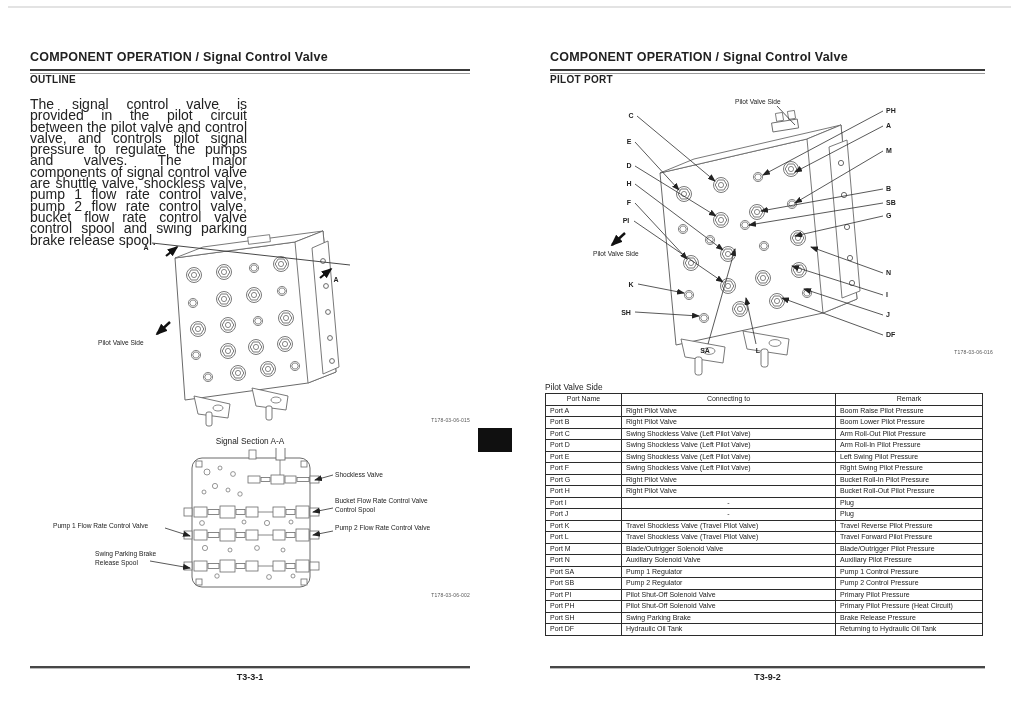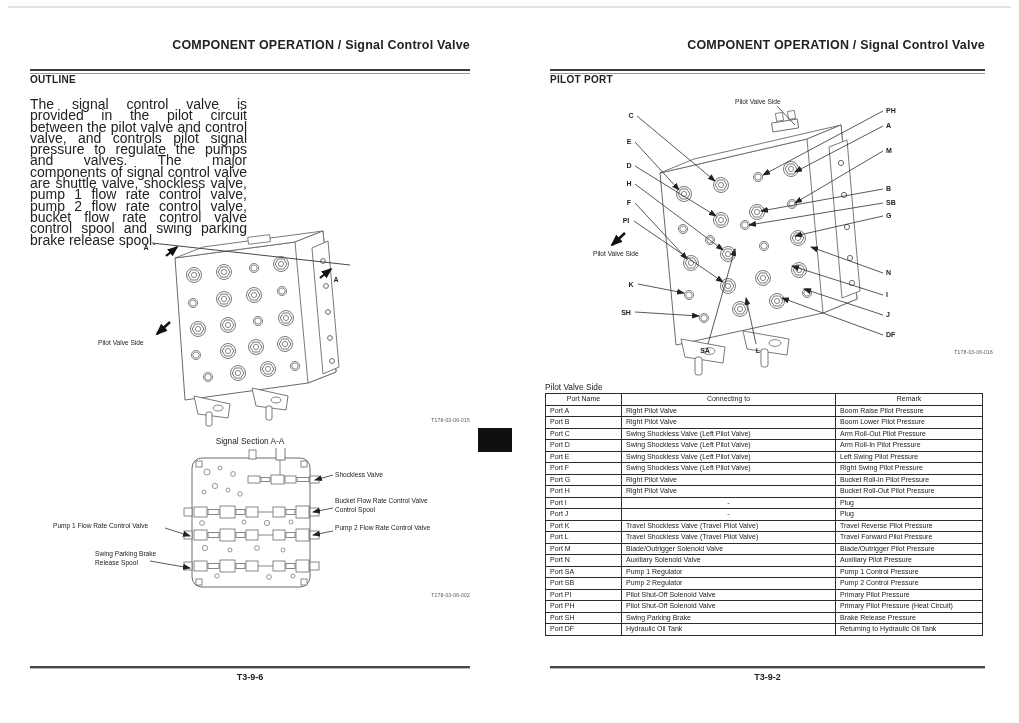--- a/index.html
+++ b/index.html
@@ -2,21 +2,21 @@
 <html><head>
 <meta charset="utf-8">
 <style>
   html,body{margin:0;padding:0;}
   body{
     width:1019px;height:723px;position:relative;background:#ffffff;
     font-family:"Liberation Sans", sans-serif;color:#1a1a1a;overflow:hidden;
   }
   .abs{position:absolute;}
   .top-edge{left:8px;top:6px;width:1003px;height:2px;background:#e3e3e3;}
-  .page-title{top:38px;font-size:12.5px;font-weight:bold;text-align:right;letter-spacing:.2px;color:#222;}
+  .page-title{top:50px;font-size:12.5px;font-weight:bold;text-align:left;letter-spacing:.2px;color:#222;}
   .title-rule{top:69px;height:2px;border-top:2px solid #3a3a3a;border-bottom:1px solid #9a9a9a;}
   .sec-head{top:74px;font-size:10px;font-weight:bold;letter-spacing:.3px;color:#222;}
   .outline-par{
     left:30px;top:99px;width:217px;font-size:14px;line-height:11.3px;
     text-align:justify;color:#222;
   }
   .fig-code{font-size:5px;color:#555;text-align:right;letter-spacing:.2px;}
   .black-tab{left:478px;top:428px;width:34px;height:24px;background:#101010;}
   .cross-title{left:150px;top:436px;width:200px;text-align:center;font-size:8.3px;color:#222;}
   .footer-rule{top:666px;height:2px;background:#474747;border-bottom:1px solid #bbb;}
@@ -226,21 +226,21 @@
   <text class="lbl-s" x="290" y="55">Bucket Flow Rate Control Valve</text>
   <text class="lbl-s" x="290" y="64">Control Spool</text>
   <text class="lbl-s" x="290" y="82">Pump 2 Flow Rate Control Valve</text>
   <text class="lbl-s" x="8" y="80">Pump 1 Flow Rate Control Valve</text>
   <text class="lbl-s" x="50" y="108">Swing Parking Brake</text>
   <text class="lbl-s" x="50" y="117">Release Spool</text>
 </svg>
 <div class="abs fig-code" style="left:360px;top:592px;width:110px;">T178-03-06-002</div>
 
 <div class="abs footer-rule" style="left:30px;width:440px;"></div>
-<div class="abs page-num" style="left:30px;width:440px;">T3-9-6</div>
+<div class="abs page-num" style="left:30px;width:440px;">T3-3-1</div>
 
 <div class="abs page-title" style="left:550px;width:435px;">COMPONENT OPERATION / Signal Control Valve</div>
 <div class="abs title-rule" style="left:550px;width:435px;"></div>
 <div class="abs sec-head" style="left:550px;">PILOT PORT</div>
 
 <svg class="abs" style="left:545px;top:95px;" width="450" height="285" viewBox="0 0 450 285">
 
   <g>
     <polygon class="draw" points="115,78 262,44 296,30 312,204 278,218 131,250" stroke-width="1"></polygon>
     <polygon class="draw" points="115,78 262,44 296,30 149,64" stroke-width="0.9"></polygon>

